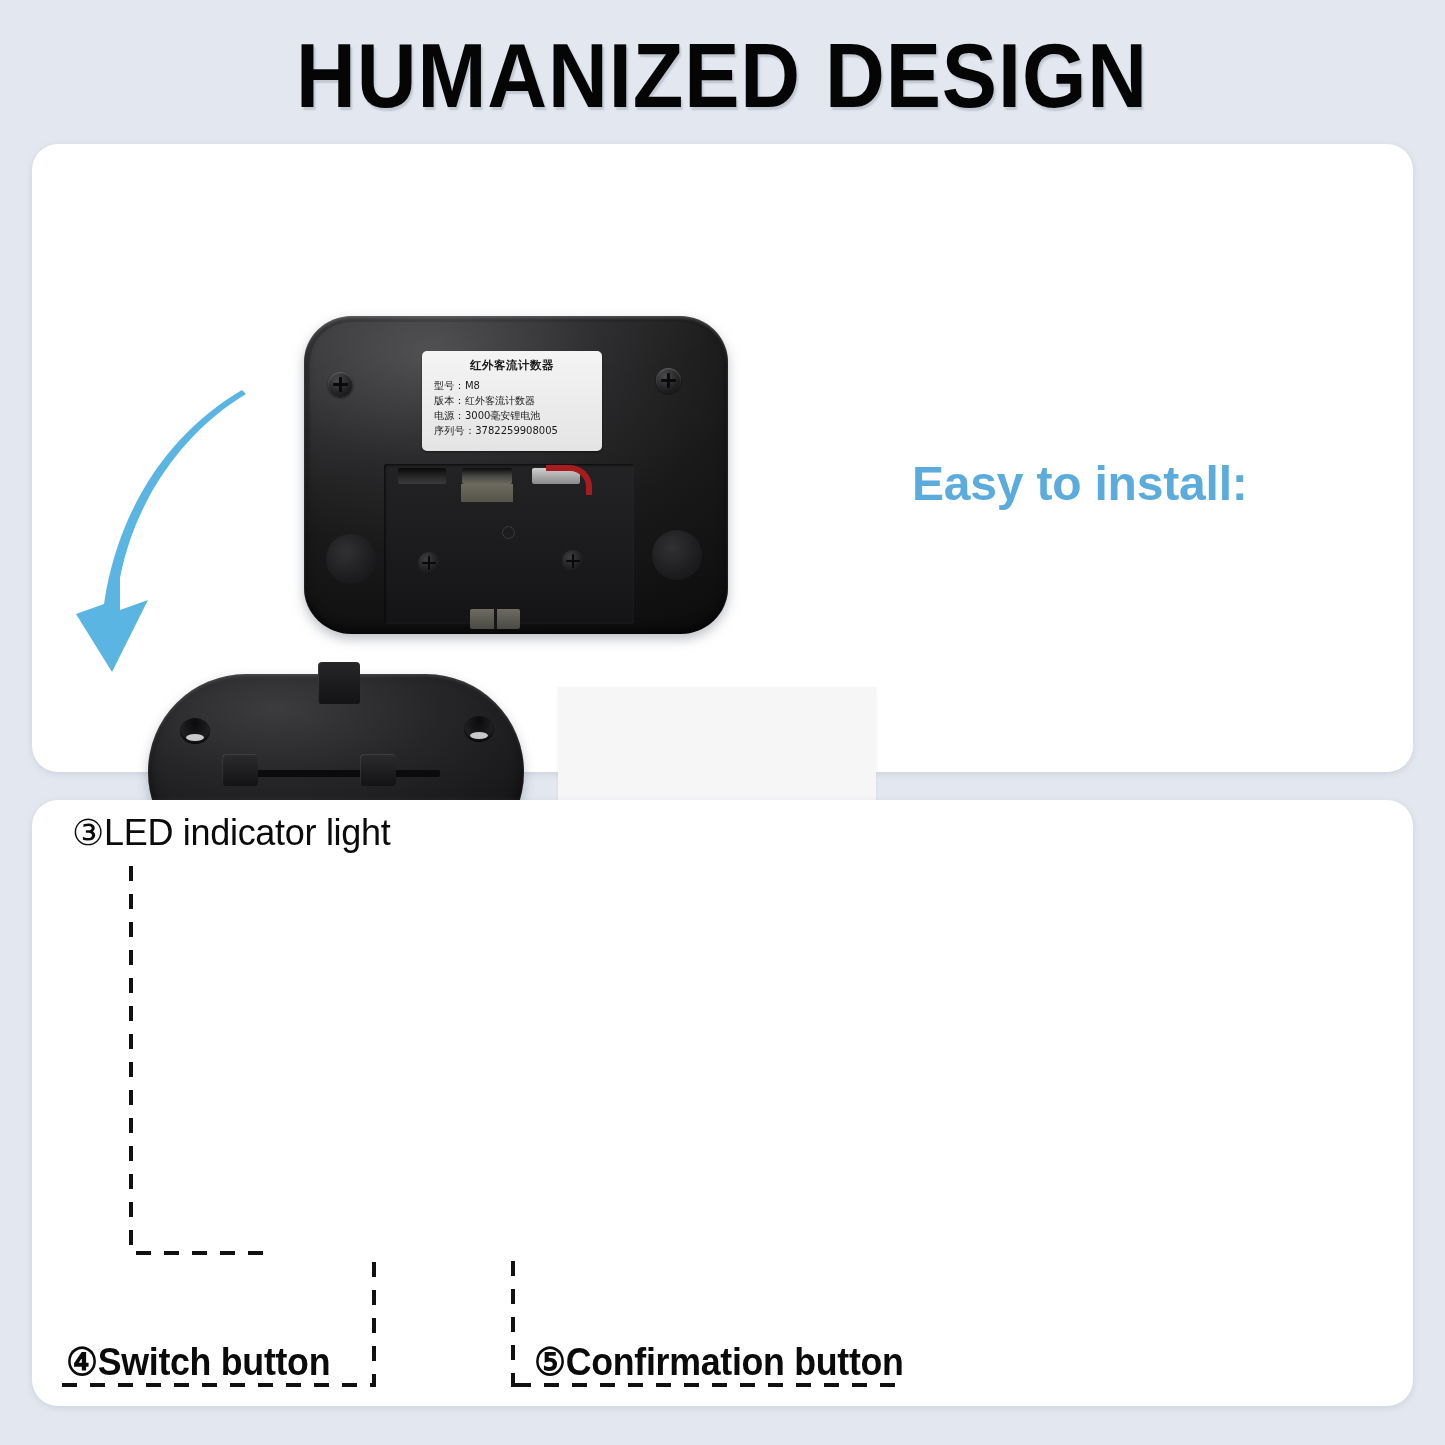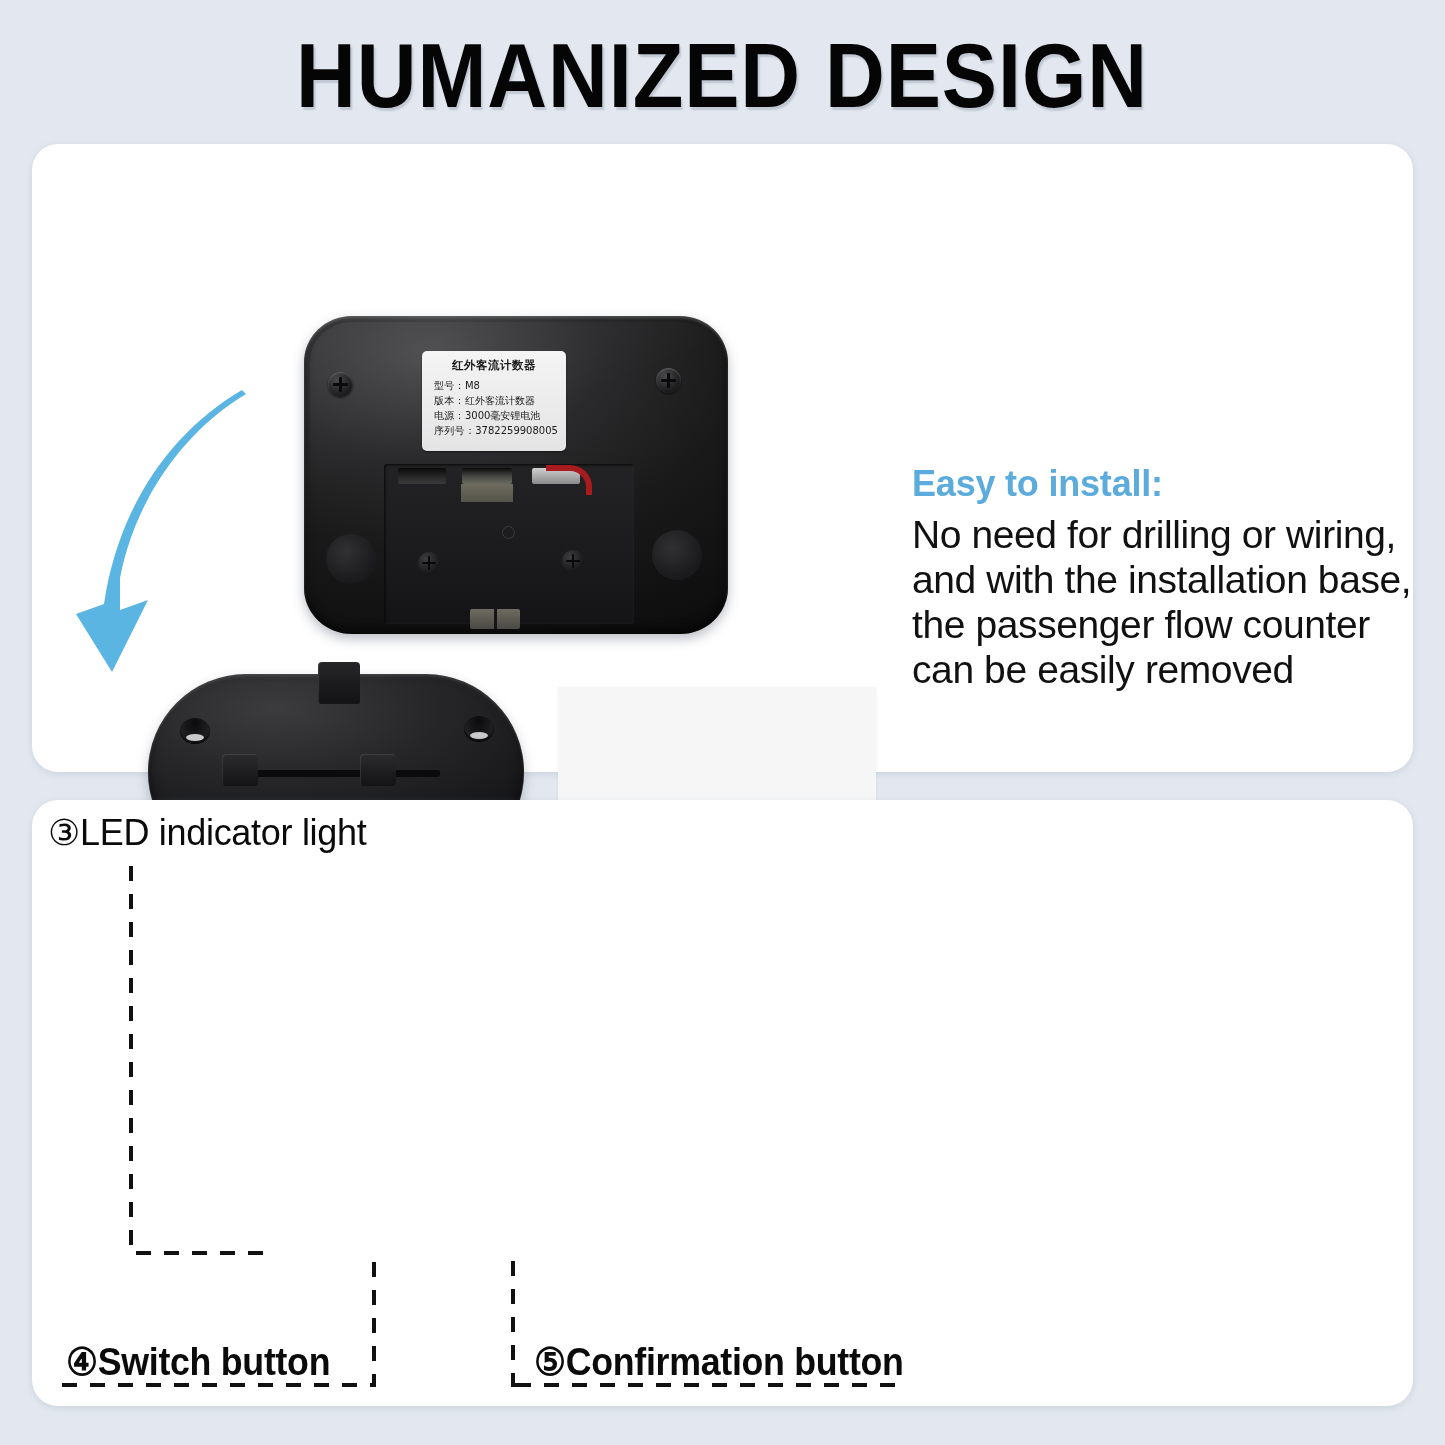--- a/index.html
+++ b/index.html
@@ -59,21 +59,21 @@
   }
 
   
   .copy-block {
     position: absolute;
     color: #101010;
   }
   .copy-head {
     color: #5bacdc;
     font-weight: bold;
-    font-size: 36px;
+    font-size: 48px;
     line-height: 48px;
     letter-spacing: -0.2px;
   }
   .copy-body {
     color: #111111;
     font-size: 39px;
     line-height: 45px;
     letter-spacing: -0.4px;
   }
   #copy-install {
@@ -107,21 +107,21 @@
     position: absolute;
     inset: 6px;
     border-radius: 42px / 40px;
     background: linear-gradient(160deg, rgba(255,255,255,0.06) 0%, rgba(255,255,255,0) 38%);
     pointer-events: none;
   }
   .spec-label {
     position: absolute;
     left: 118px;
     top: 35px;
-    width: 144px;
+    width: 180px;
     height: 100px;
     background: linear-gradient(180deg,#f4f4f4 0%,#e4e4e4 100%);
     border-radius: 5px;
     box-shadow: 0 1px 2px rgba(0,0,0,0.5);
     padding: 7px 6px 0 6px;
     box-sizing: border-box;
     color: #1a1a1a;
     font-family: "DejaVu Sans", sans-serif;
   }
   .spec-title {
@@ -332,21 +332,21 @@
     white-space: nowrap;
     letter-spacing: -0.3px;
   }
   .callout-label.condensed {
     font-family: "Liberation Sans Narrow", "Liberation Sans", sans-serif;
     font-weight: bold;
     font-size: 38px;
     transform: scaleX(0.94);
     transform-origin: left center;
   }
-  #callout-led { left: 48px; top: 812px; }
+  #callout-led { left: 72px; top: 812px; }
   #callout-switch { left: 66px; top: 1340px; }
   #callout-confirm { left: 534px; top: 1340px; }
   #leader-lines {
     position: absolute;
     left: 0; top: 800px;
     width: 1445px; height: 606px;
     pointer-events: none;
   }
 </style>
 </head>
@@ -407,21 +407,20 @@
     <div class="mount-hole" id="hole-br"></div>
     <div id="rail-bar"></div>
     <div class="rail-block" id="rail-l"></div>
     <div class="rail-block" id="rail-r"></div>
   </div>
 
   <div id="product-photo-placeholder"></div>
 
   <div class="copy-block" id="copy-install">
     <div class="copy-head">Easy to install:</div>
-    <div class="copy-body">No need for drilling or wiring, and with the installation base, the passenger flow counter can be easily removed</div>
   </div>
 </div>
 
 <div class="card" id="card-use">
 
   
   
 
   
   

